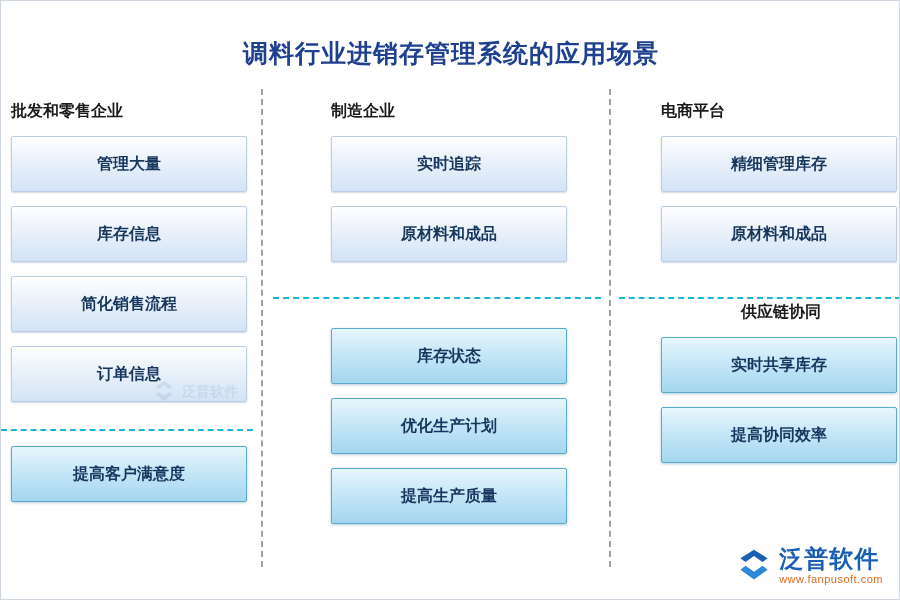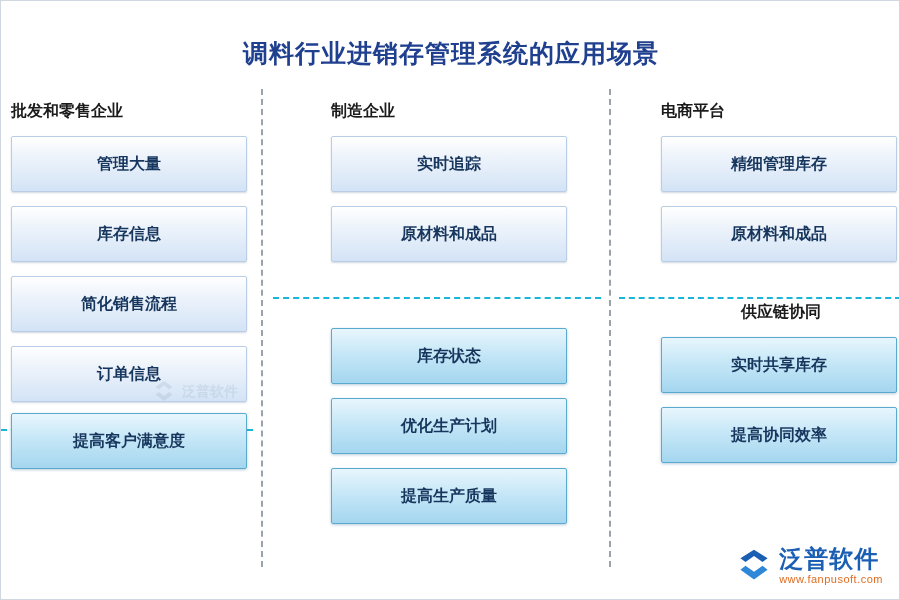--- a/index.html
+++ b/index.html
@@ -177,21 +177,21 @@
       </div>
     <div class="card pale">
         <span>库存信息</span>
       </div>
     <div class="card pale">
         <span>简化销售流程</span>
       </div>
     <div class="card pale">
         <span>订单信息</span>
       </div>
-    <div class="card cyan" style="margin-top:11px;">
+    <div class="card cyan" style="margin-top:44px;">
         <span>提高客户满意度</span>
       </div>
   </div>
 
   <div class="col c2" style="top:100px;">
     <div class="col-head">制造企业</div>
     <div class="card pale">
         <span>实时追踪</span>
       </div>
     <div class="card pale">

